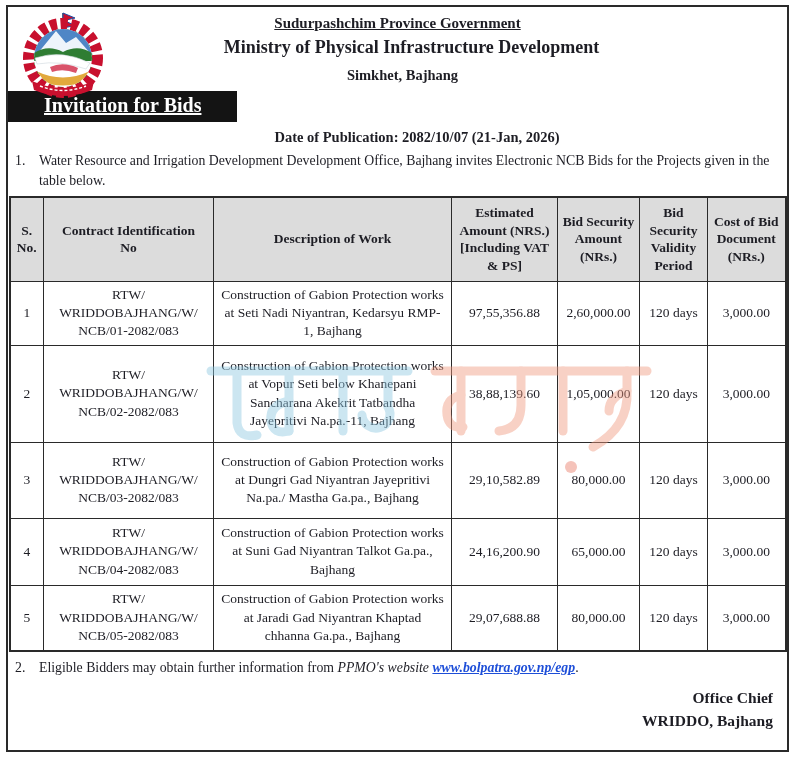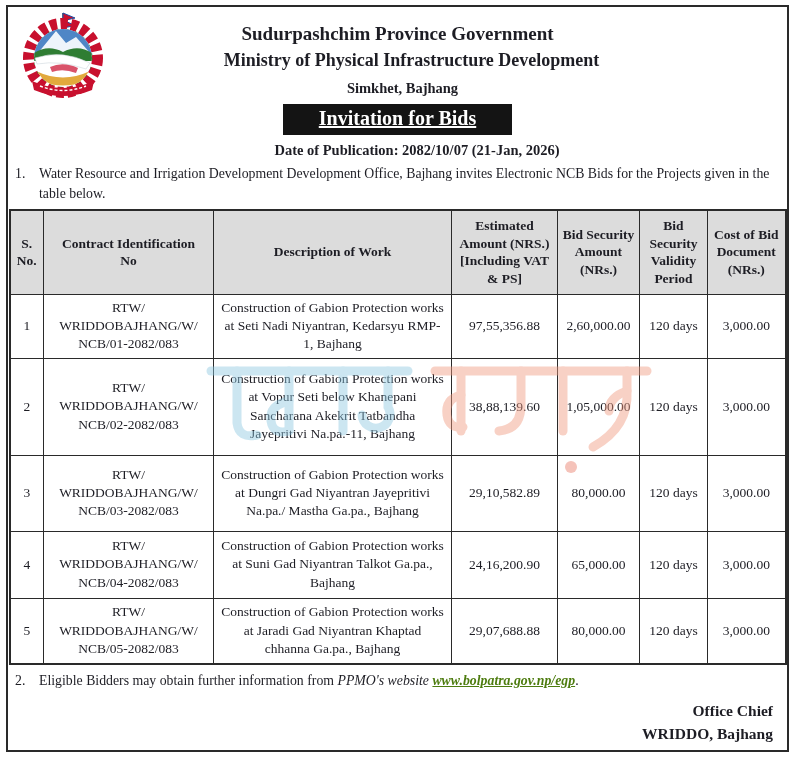--- a/index.html
+++ b/index.html
@@ -5,26 +5,26 @@
   html,body{margin:0;padding:0;background:#ffffff;}
   body{width:795px;height:757px;overflow:hidden;
        font-family:"Liberation Serif", serif;color:#1d1d24;}
   .sheet{position:relative;width:795px;height:757px;background:#fff;}
   .frame{position:absolute;left:6px;top:5px;right:6px;bottom:5px;
          border:2px solid #2a2a2a;background:#fff;}
 
   
   .logo{position:absolute;left:12px;top:4px;width:86px;height:90px;}
   .hline{text-align:center;font-weight:bold;}
-  .h1{font-size:19px;margin-top:16px;}
+  .h1{font-size:15px;margin-top:8px;text-decoration:underline;}
   .h2{font-size:18px;margin-top:5px;padding-left:28px;}
   .h3{font-size:22px;margin-top:4px;}
   .h4{font-size:14.5px;margin-top:9px;margin-left:10px;}
 
-  .banner-wrap{text-align:center;margin-top:7px;}
+  .banner-wrap{text-align:left;margin-top:7px;}
   .banner{display:inline-block;background:#141414;color:#ffffff;
           font-weight:bold;font-size:20px;padding:3px 36px 5px 36px;}
   .banner span{text-decoration:underline;}
   .pubdate{text-align:center;font-weight:bold;font-size:14.5px;margin-top:7px;padding-left:39px;}
 
   .note{display:flex;font-size:13.8px;line-height:1.45;margin-top:5px;
         padding-left:7px;padding-right:4px;}
   .note .num{width:24px;flex:0 0 24px;}
   .note .body{flex:1;}
 
@@ -38,21 +38,21 @@
   td.desc{line-height:1.35;padding:2px 6px;}
   tr.hr{height:84px;} tr.r1{height:64px;} tr.r2{height:97px;}
   tr.r3{height:76px;} tr.r4{height:67px;} tr.r5{height:66px;}
   col.c-sn{width:34px;} col.c-cid{width:170px;} col.c-desc{width:238px;}
   col.c-est{width:106px;} col.c-sec{width:82px;} col.c-val{width:68px;}
   col.c-cost{width:78px;}
 
   
   .note2{margin-top:6px;}
   .italic{font-style:italic;}
-  .link{font-style:italic;font-weight:bold;text-decoration:underline;color:#4d7c0f;text-align:center;}
+  .link{font-style:italic;font-weight:bold;text-decoration:underline;color:#1d4ed8;text-align:center;}
   .sig{text-align:right;font-weight:bold;font-size:15.5px;line-height:1.5;
        margin-top:8px;padding-right:14px;}
 
   
   .watermark{position:absolute;left:195px;top:348px;width:450px;height:125px;
              opacity:0.45;pointer-events:none;z-index:3;}
   
 </style>
 </head>
 <body>

